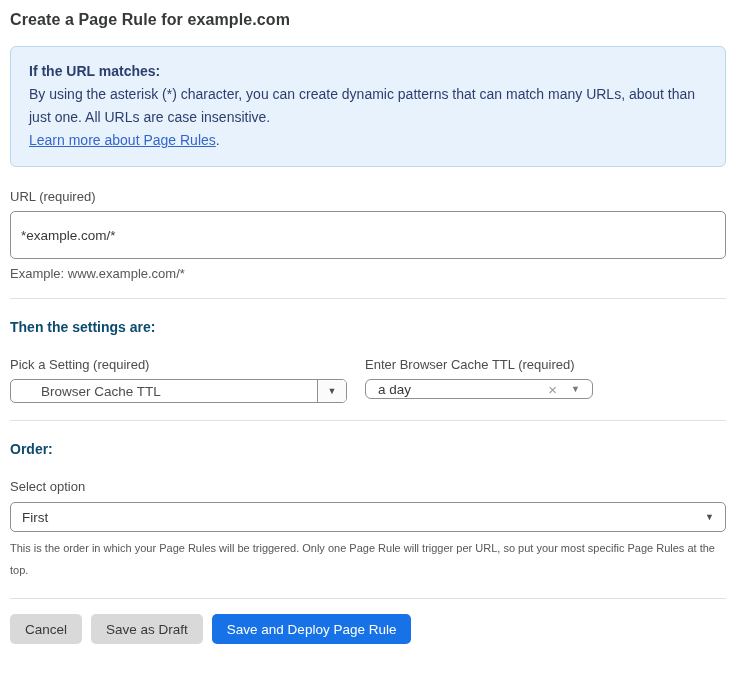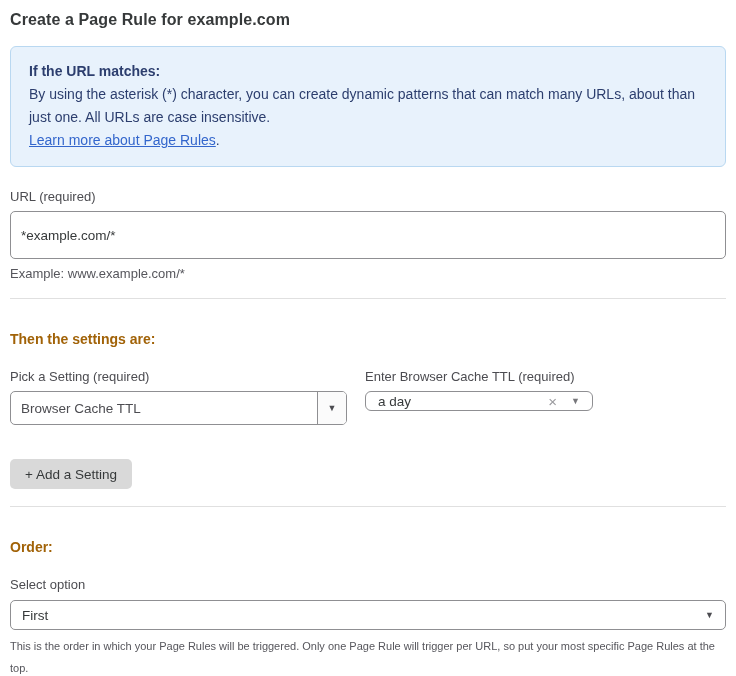--- a/index.html
+++ b/index.html
@@ -64,37 +64,38 @@
 
   hr.divider {
     border: none;
     border-top: 1px solid #e0e0e0;
     margin-top: 17px;
   }
 
   h2.section-heading {
     font-size: 14px;
     font-weight: 700;
-    color: #a16207;
-    margin-top: 32px;
+    color: #0c4a6e;
+    margin-top: 20px;
   }
 
   .settings-row { display: flex; }
   .settings-col-left { width: 337px; }
   .settings-col-right { margin-left: 18px; width: 228px; }
 
   .select-with-button {
     margin-top: 7px;
-    height: 34px;
+    height: 24px;
     border: 1px solid #8f8f92;
     border-radius: 5px;
     display: flex;
     align-items: stretch;
     background: #ffffff;
     cursor: pointer;
+    padding-left: 20px;
   }
   .select-with-button .select-value {
     flex: 1;
     display: flex;
     align-items: center;
     padding-left: 10px;
     color: #4c4c51;
     font-size: 13.5px;
   }
   .select-with-button .select-arrow-box {
@@ -199,21 +200,20 @@
     <div class="settings-col-right">
       <div class="field-label">Enter Browser Cache TTL (required)</div>
       <div class="combo-box">
         <div class="combo-value">a day</div>
         <span class="clear-x">×</span>
         <span class="caret">▼</span>
       </div>
     </div>
   </div>
 
-  <button class="btn btn-gray add-setting-btn">+ Add a Setting</button>
 
   <hr class="divider">
 
   <h2 class="section-heading">Order:</h2>
 
   <div class="field-label">Select option</div>
   <div class="full-select">
     <div class="select-value">First</div>
     <span class="caret">▼</span>
   </div>

